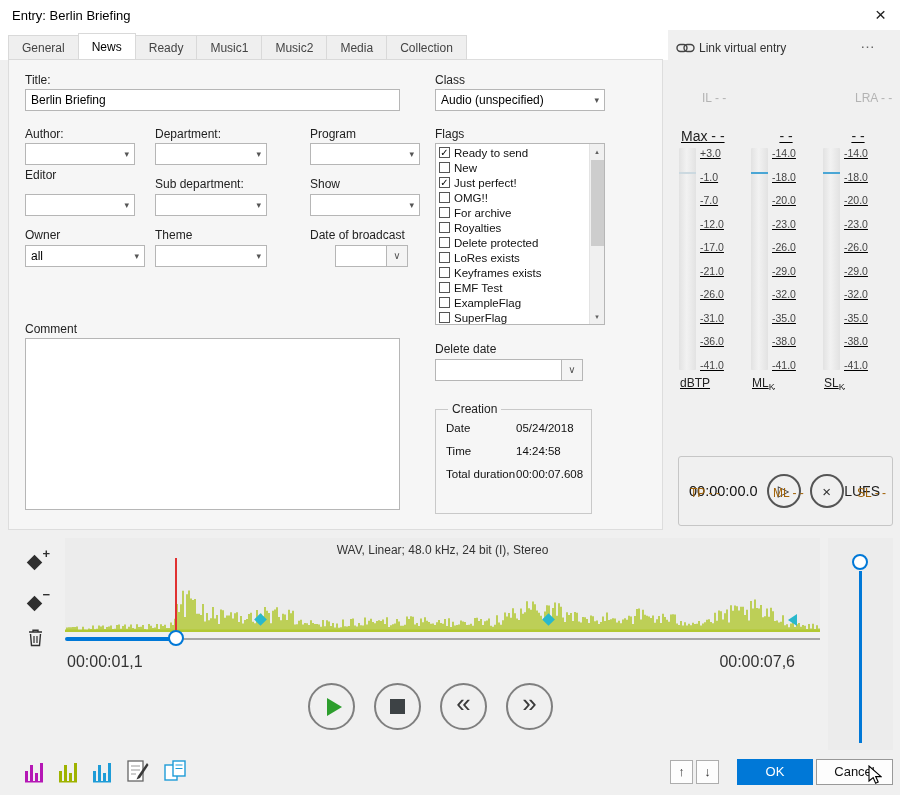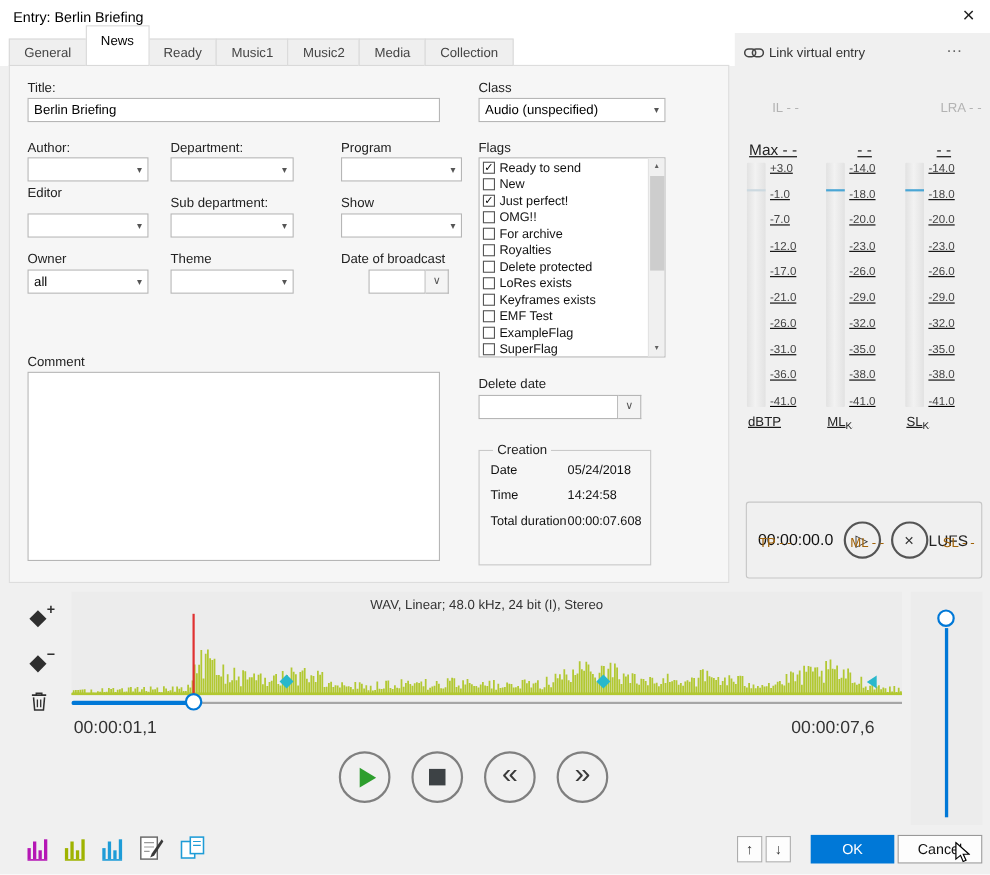--- a/index.html
+++ b/index.html
@@ -9,21 +9,21 @@
   
   #titlebar { position:absolute; left:0; top:0; width:900px; height:30px; background:#ffffff; }
   #title { position:absolute; left:12px; top:8px; font-size:13px; color:#000; }
   #closebtn { position:absolute; right:14px; top:4px; font-size:19px; color:#222; cursor:pointer; }
 
   
   #tabstripbg { position:absolute; left:0; top:30px; width:668px; height:30px; background:#ffffff; }
   #tabstrip { position:absolute; left:8px; top:33px; height:27px; display:flex; align-items:flex-end; z-index:3; }
   .tab { height:25px; line-height:24px; padding:0 13px; font-size:12px; color:#444; background:#efefef; border:1px solid #d9d9d9; }
   .tab + .tab { margin-left:-1px; }
-  .tab.active { background:#fff; height:37px; line-height:26px; color:#000; position:relative; z-index:4; }
+  .tab.active { background:#fff; height:27px; line-height:26px; color:#000; position:relative; z-index:4; }
   #tabcontent { position:absolute; left:8px; top:59px; width:655px; height:471px; background:#f6f6f6; border:1px solid #dddddd; }
 
   
   .lbl { position:absolute; font-size:12px; color:#222; white-space:nowrap; }
   .input { position:absolute; height:22px; background:#fff; border:1px solid #b6b6b6; font-size:12px; color:#000; padding:3px 5px; white-space:nowrap; overflow:hidden; }
   .combo { position:absolute; height:22px; background:#fff; border:1px solid #b6b6b6; display:flex; align-items:center; padding:0 5px; font-size:12px; color:#000; }
   .combo .cval { flex:1; white-space:nowrap; overflow:hidden; }
   .ccaret { margin-left:auto; font-size:9px; color:#555; padding-left:4px; }
   .datecombo { position:absolute; height:22px; display:flex; }
   .datecombo .dfield { flex:1; background:#fff; border:1px solid #b6b6b6; }
@@ -163,21 +163,21 @@
       <span class="cval"></span>
       <span class="ccaret">▾</span>
     </div>
   <span class="lbl" style="left:310px;top:177px">Show</span>
   <div class="combo" style="left:310px;top:194px;width:110px">
       <span class="cval"></span>
       <span class="ccaret">▾</span>
     </div>
 
   <span class="lbl" style="left:25px;top:228px">Owner</span>
-  <div class="combo" style="left:25px;top:245px;width:110px">
+  <div class="combo" style="left:25px;top:245px;width:120px">
       <span class="cval">all</span>
       <span class="ccaret">▾</span>
     </div>
   <span class="lbl" style="left:155px;top:228px">Theme</span>
   <div class="combo" style="left:155px;top:245px;width:112px">
       <span class="cval"></span>
       <span class="ccaret">▾</span>
     </div>
   <span class="lbl" style="left:310px;top:228px">Date of broadcast</span>
   <div class="datecombo" style="left:335px;top:245px;width:73px">

